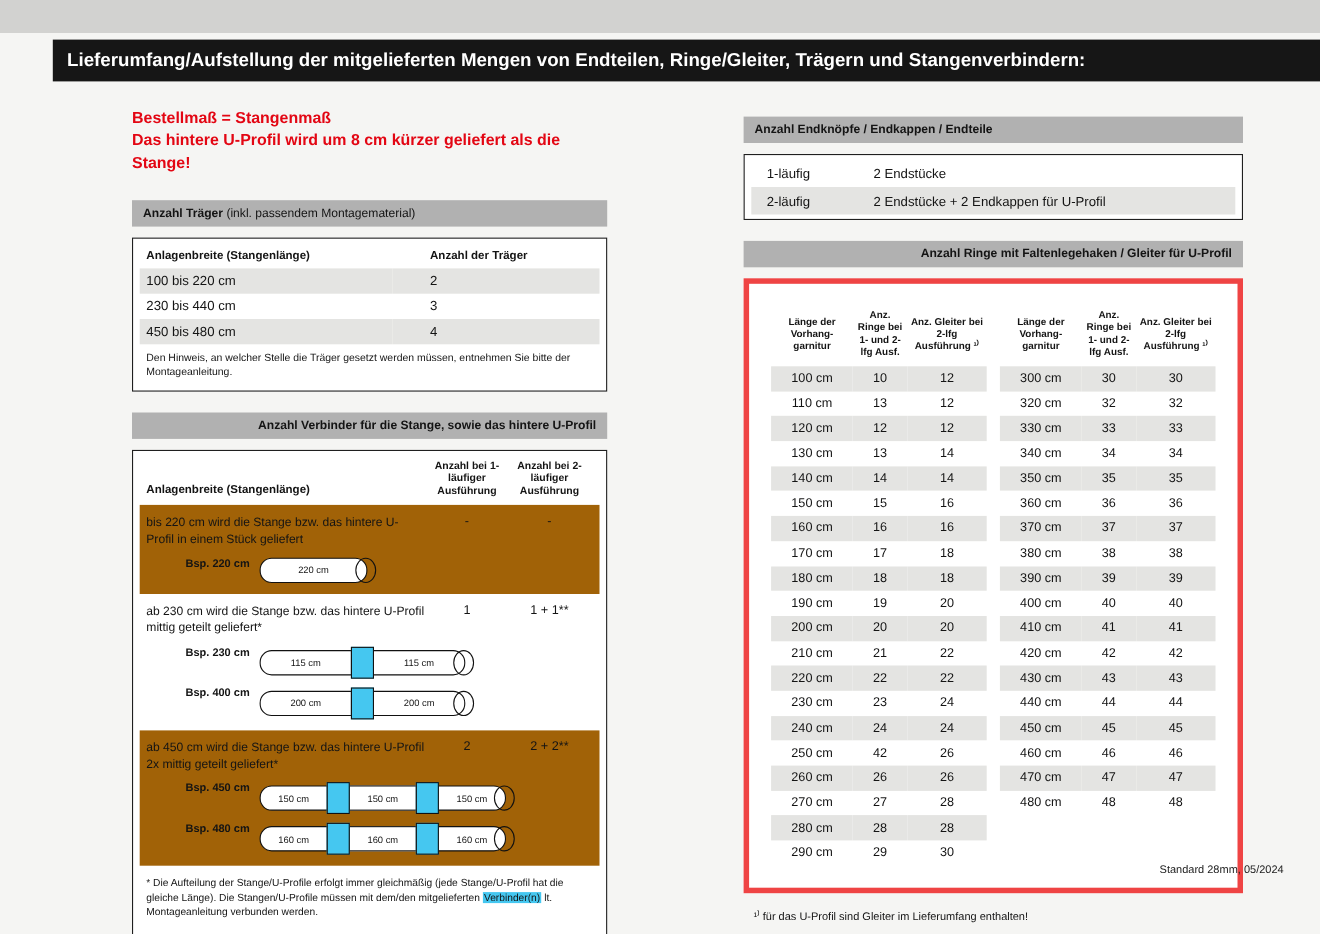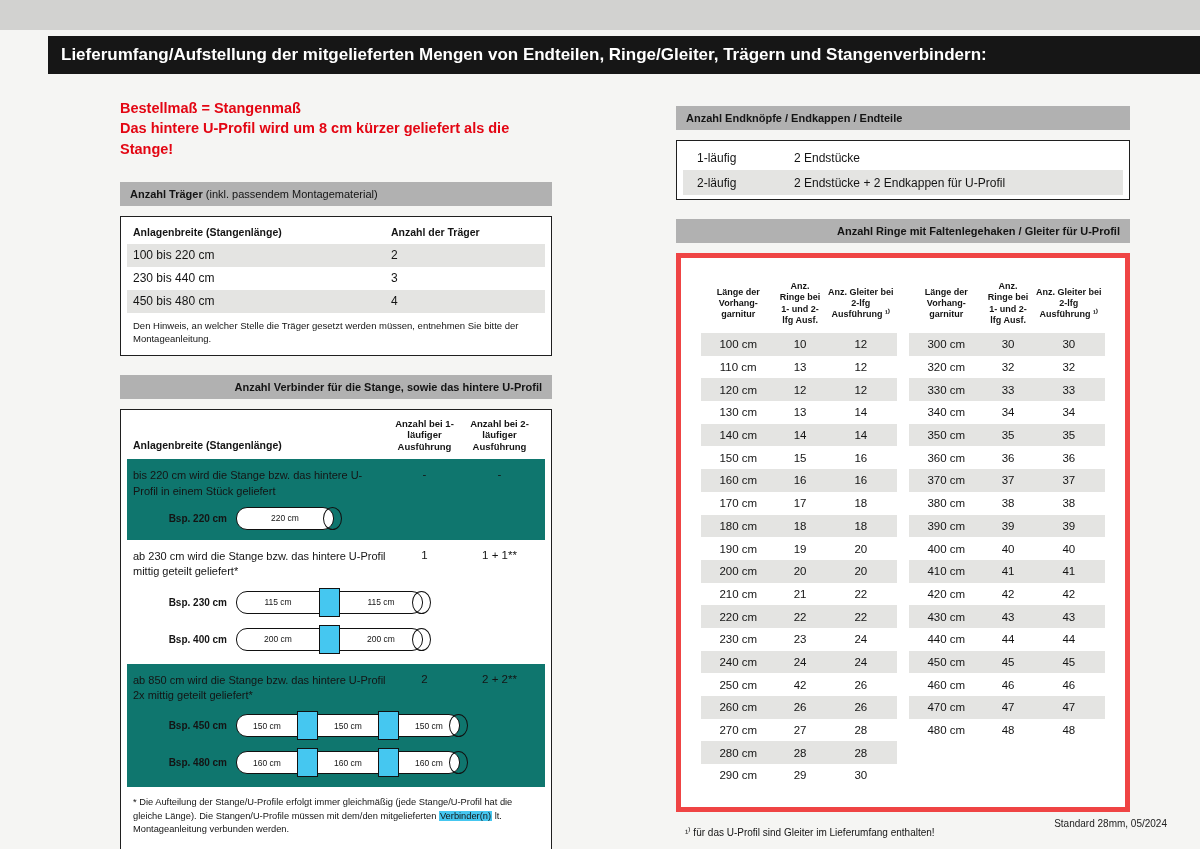--- a/index.html
+++ b/index.html
@@ -39,25 +39,25 @@
   .tbl-traeger tbody tr:nth-child(odd) { background:#e4e4e2; }
   .traeger-note { font-size:9.5px; line-height:1.35; padding:7px 26px 9px 6px; }
 
   
   .verb { font-size:11px; padding:0 6px 2px 6px; }
   .verb-head { display:flex; align-items:flex-end; padding:8px 8px 6px 6px; font-weight:bold; }
   .verb-head .lbl { flex:1; font-size:10.5px; padding-bottom:2px; }
   .vc { width:75px; flex:0 0 75px; text-align:center; }
   .verb-head .vc { font-size:9.5px; line-height:1.25; }
   .verb-sec { padding:9px 8px 8px 0; }
-  .verb-sec.shade { background:#0f766e; }
+  .verb-sec.shade { background:#a16207; }
   .sec-top { display:flex; align-items:flex-start; }
   .sec-top .txt { flex:1; padding-left:6px; font-size:11px; line-height:1.4; }
   .sec-top .vc { font-size:11.5px; }
-  .ex-row { display:flex; align-items:center; margin:8px 0 2px 0; }
+  .ex-row { display:flex; margin:8px 0 2px 0; }
   .ex-row .bsp { width:100px; flex:0 0 100px; text-align:right; font-weight:bold; font-size:10px; padding-right:9px; }
   .rod { display:flex; align-items:center; }
   .seg {
     height:21px; background:#fff; border:1.5px solid #111;
     display:flex; align-items:center; justify-content:center; font-size:8.5px;
   }
   .seg.first { border-radius:11px 0 0 11px; }
   .seg.last  { border-radius:0 11px 11px 0; }
   .seg.only  { border-radius:11px; }
   .conn {
@@ -84,21 +84,21 @@
   .tbl-ring { flex:1; font-size:11.5px; }
   .tbl-ring th {
     font-size:9px; font-weight:bold; text-align:center; vertical-align:middle;
     line-height:1.25; padding:3px 2px 7px 2px;
   }
   .tbl-ring th.c1 { width:38%; }
   .tbl-ring td { text-align:center; height:22.7px; padding:0; }
   .tbl-ring tbody tr:nth-child(odd) { background:#e4e4e2; }
   .ring-note { font-weight:normal; font-size:10px; margin-top:13px; padding-left:9px; }
 
-  .footer { position:absolute; right:33px; top:818px; font-size:10px; color:#222; }
+  .footer { position:absolute; right:33px; top:786px; font-size:10px; color:#222; }
 </style>
 </head>
 <body>
 
 <div class="top-strip"></div>
 
 <div class="title-bar">
   <span>Lieferumfang/Aufstellung der mitgelieferten Mengen von Endteilen, Ringe/Gleiter, Trägern und Stangenverbindern:</span>
 </div>
 
@@ -188,21 +188,21 @@
           <span class="seg first" style="width:82px">200 cm</span>
           <span class="conn"></span>
           <span class="seg last" style="width:82px">200 cm</span>
           <span class="endcap"></span>
         </span>
       </div>
     </div>
 
     <div class="verb-sec shade">
       <div class="sec-top">
-        <div class="txt">ab 850 cm wird die Stange bzw. das hintere U-Profil 2x mittig geteilt geliefert*</div>
+        <div class="txt">ab 450 cm wird die Stange bzw. das hintere U-Profil 2x mittig geteilt geliefert*</div>
         <div class="vc">2</div>
         <div class="vc">2 + 2**</div>
       </div>
       <div class="ex-row">
         <span class="bsp">Bsp. 450 cm</span>
         <span class="rod">
           <span class="seg first" style="width:60px">150 cm</span>
           <span class="conn"></span>
           <span class="seg" style="width:60px">150 cm</span>
           <span class="conn"></span>

